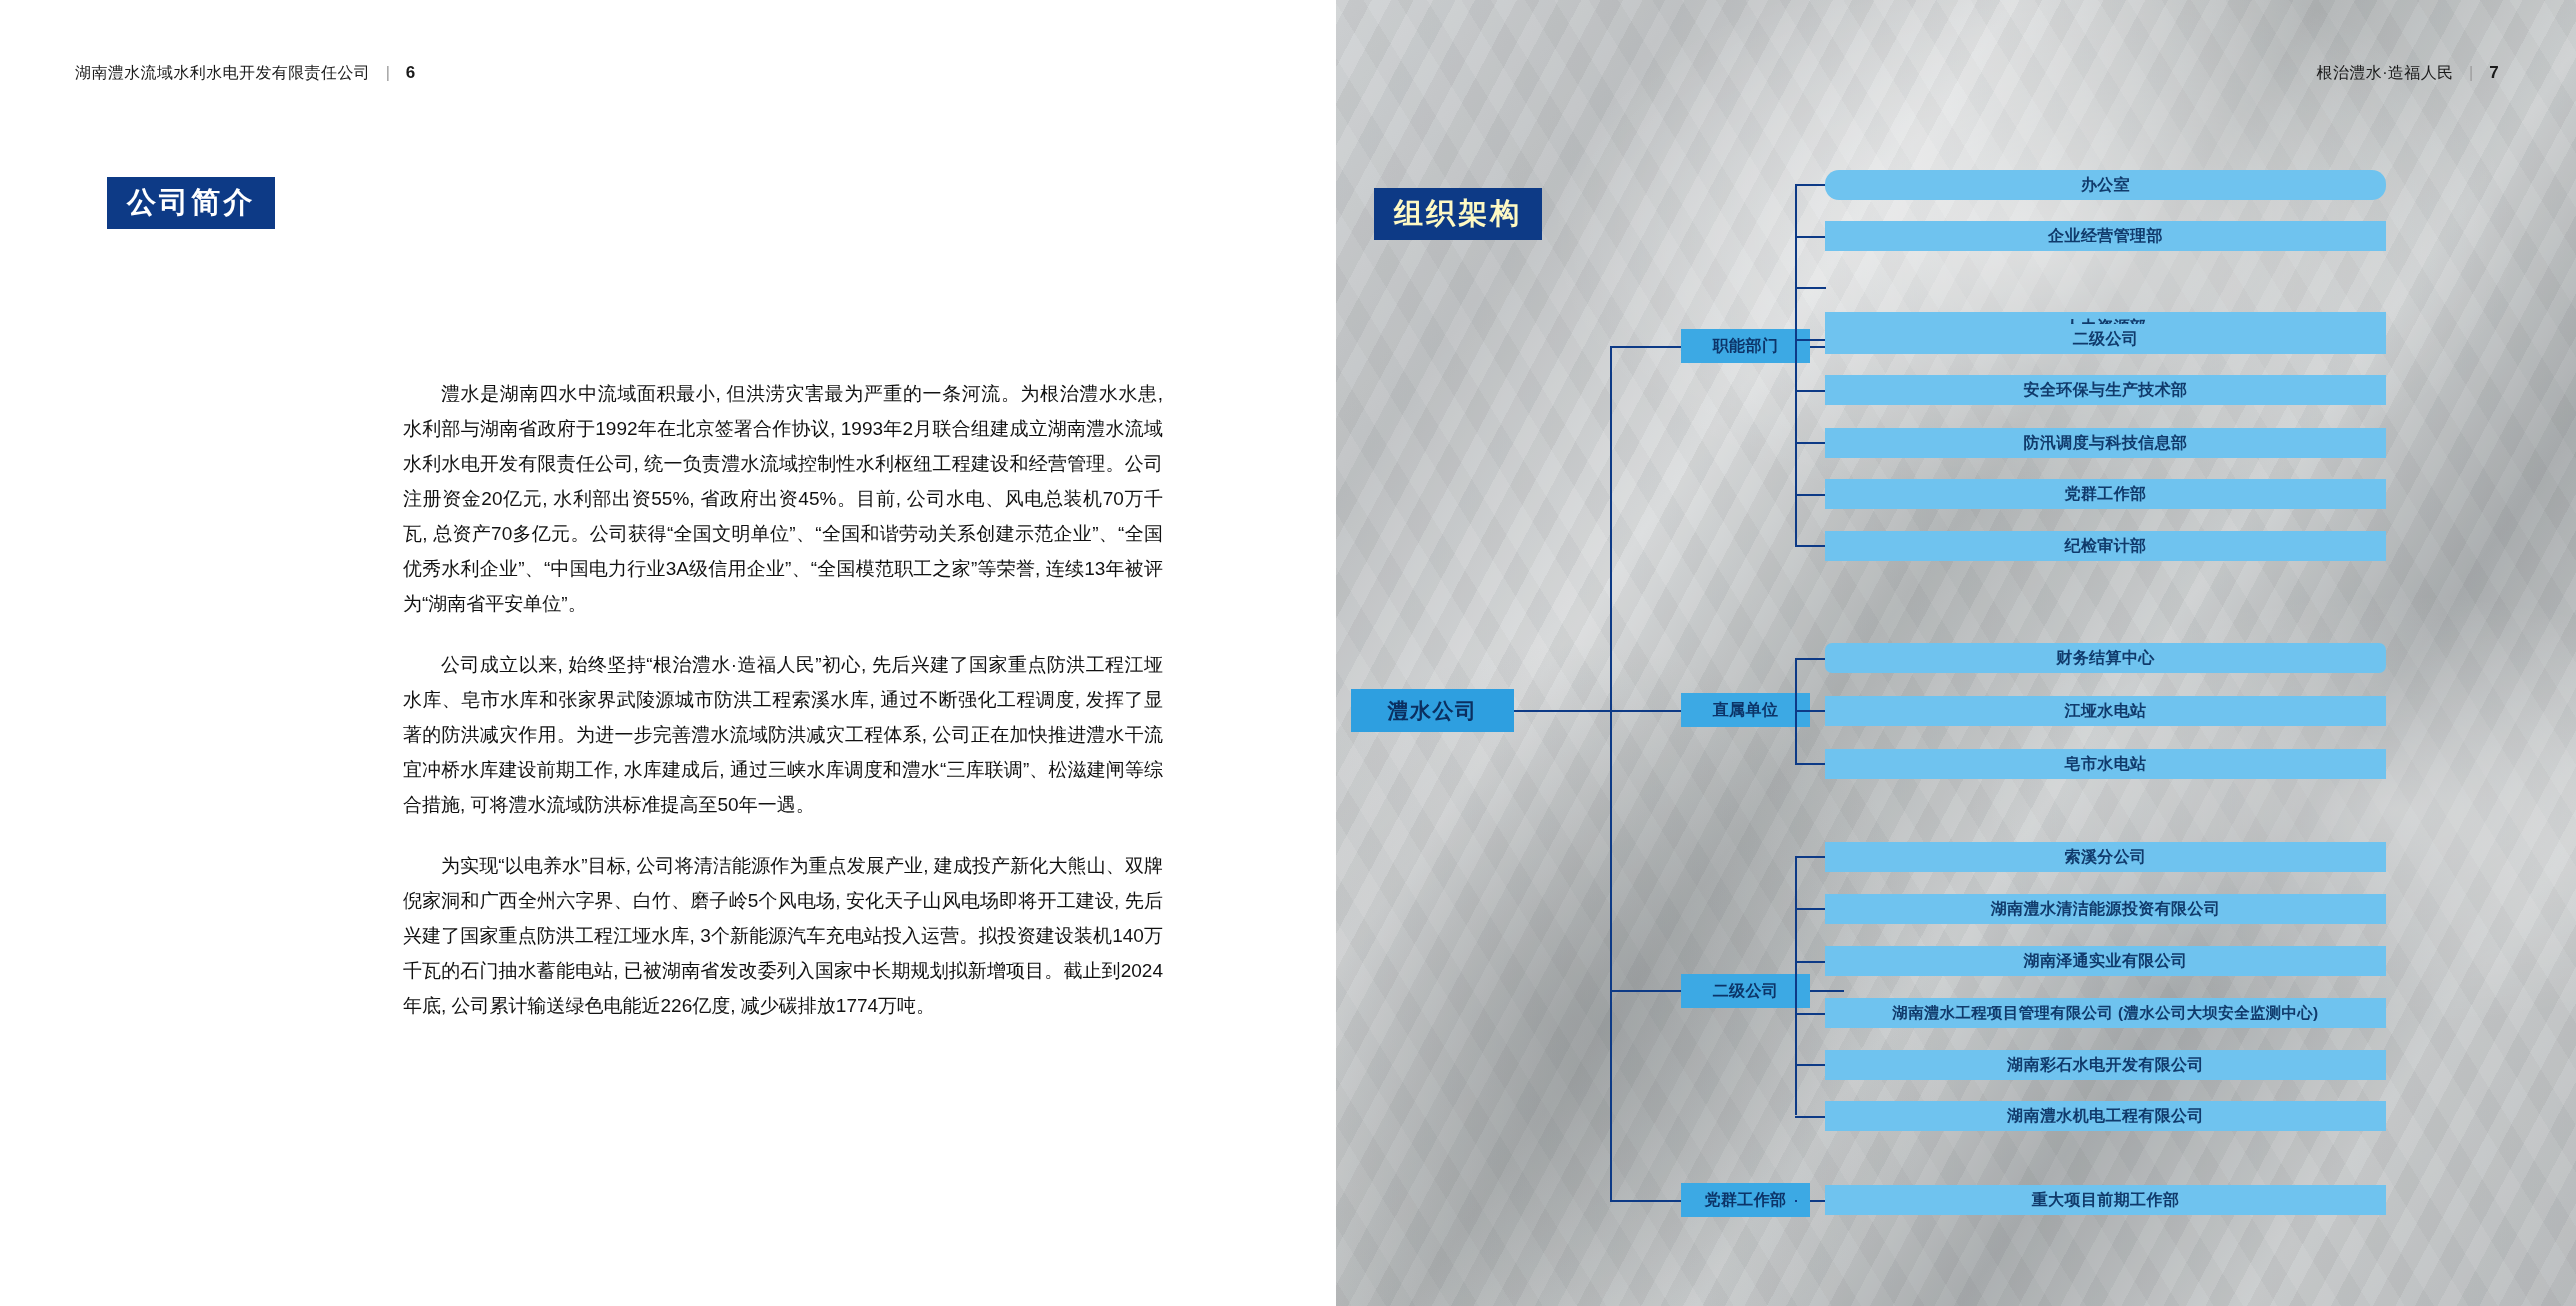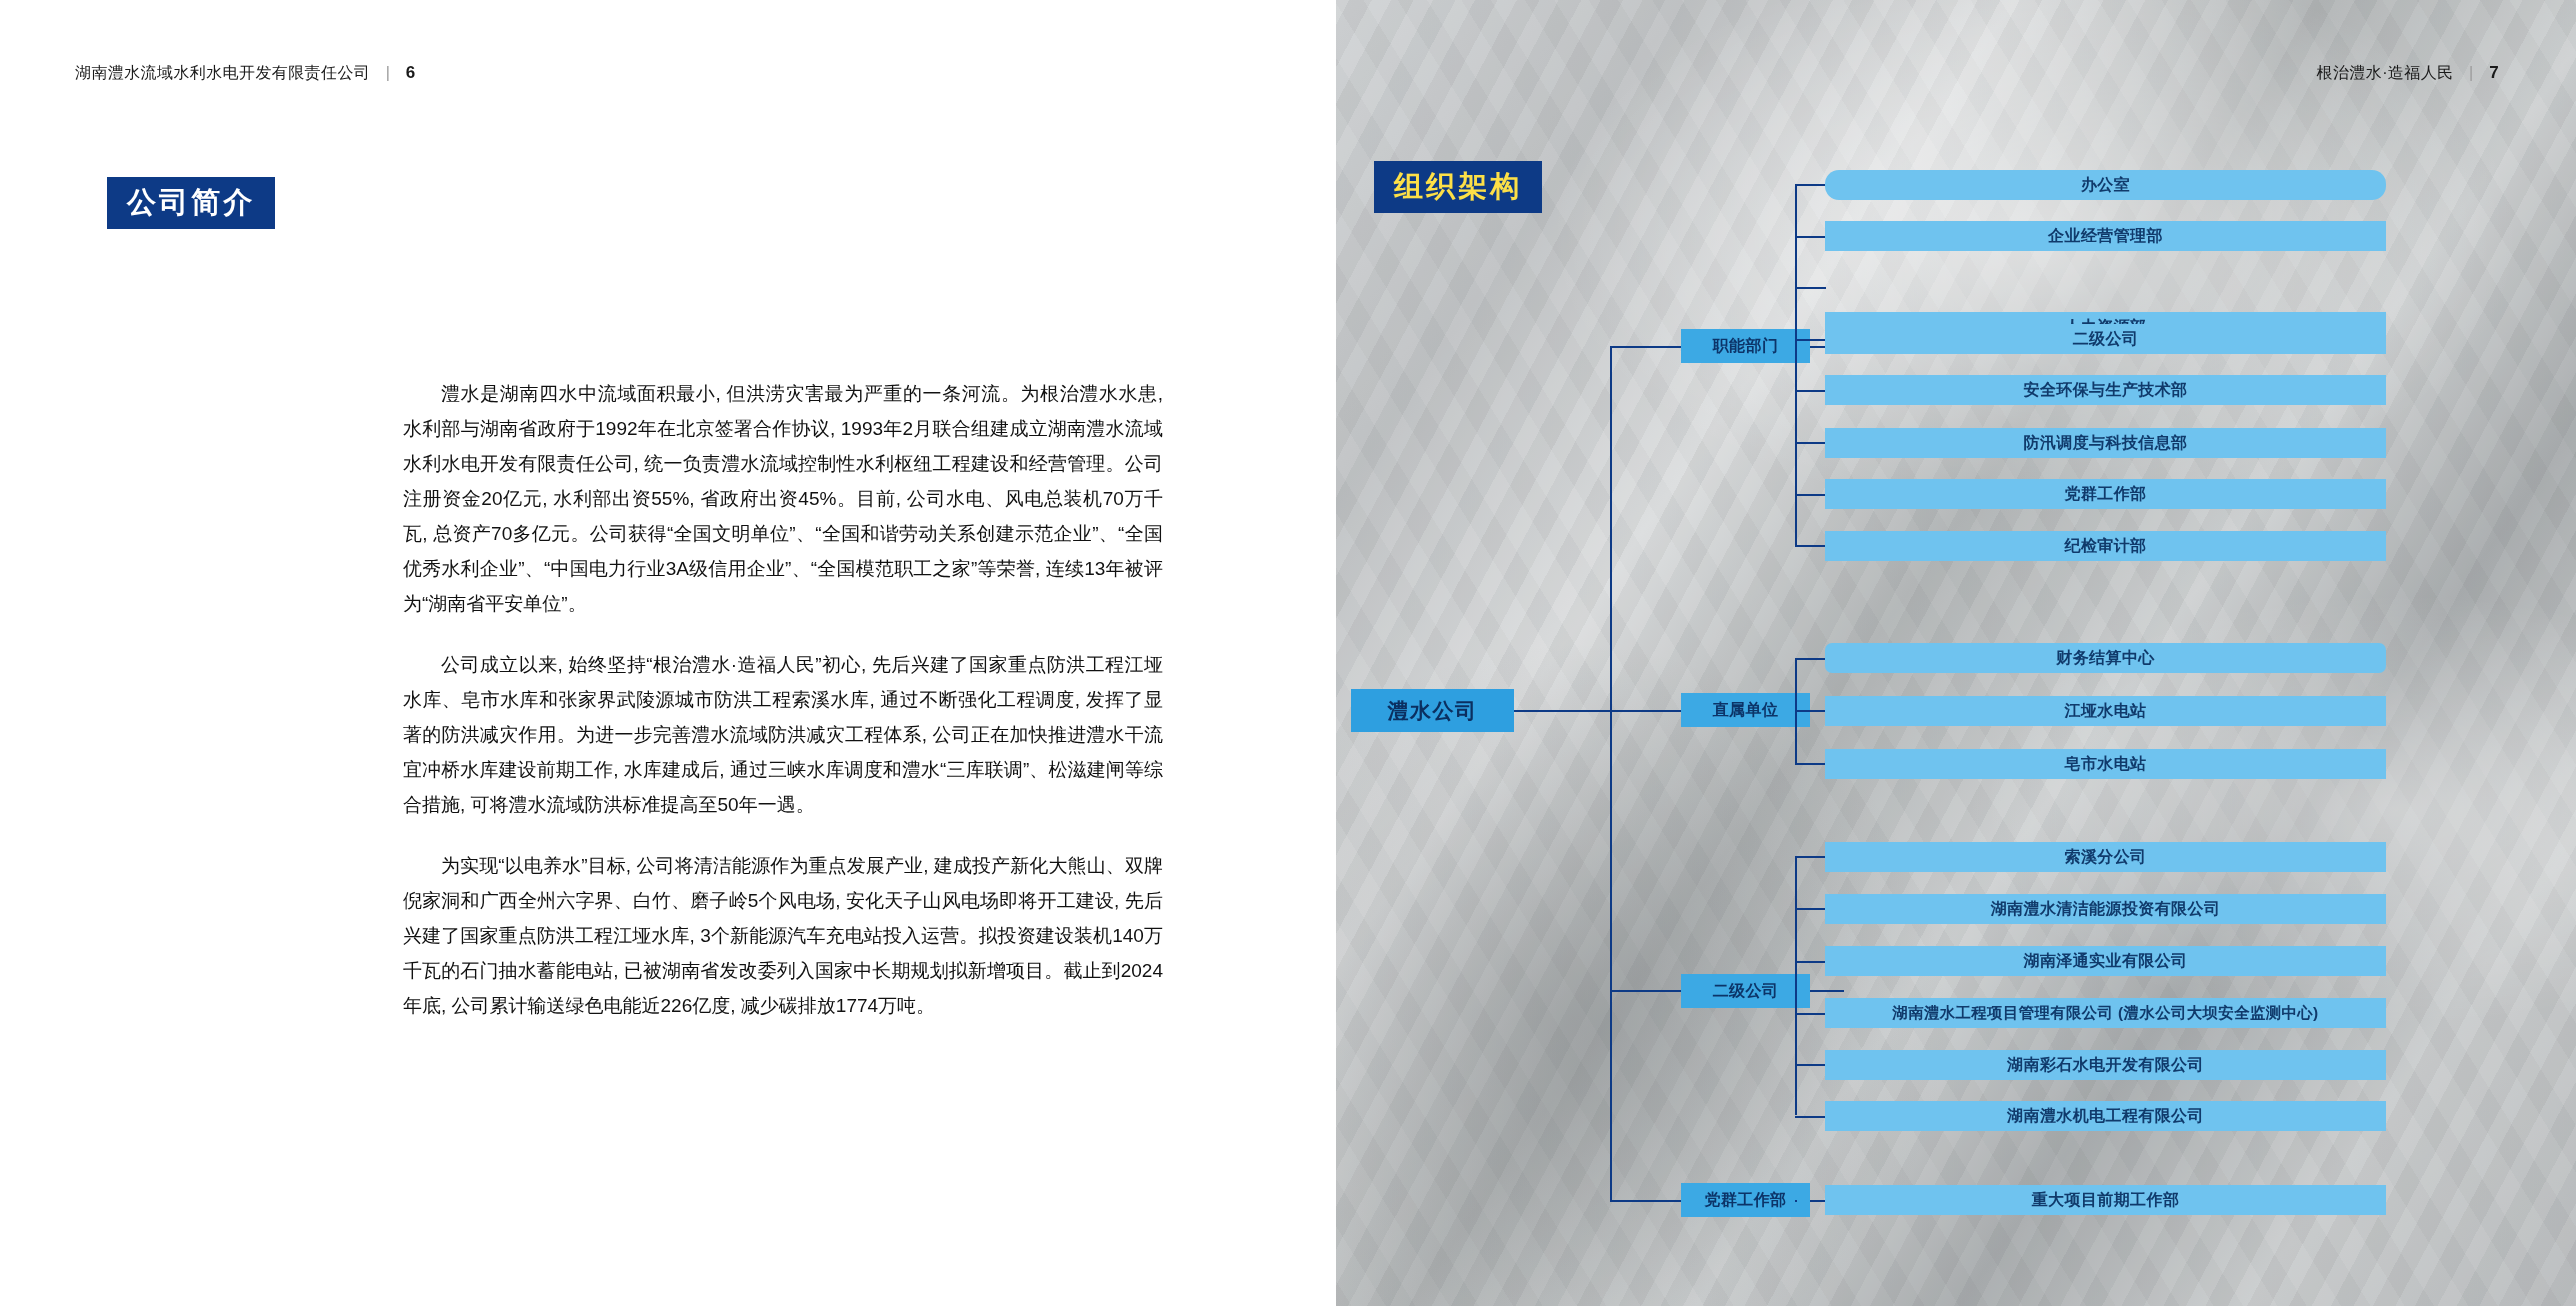--- a/index.html
+++ b/index.html
@@ -118,23 +118,23 @@
     display: inline-block;
     margin: 0 10.7px;
     color: #9a9a9a;
   }
   .header-right .pagenum {
     font-weight: bold;
     font-size: 17px;
   }
   .title-badge-right {
     position: absolute;
-    left: 86px; top: 161px;
+    left: 86px; top: 188px;
     background: #0d3a86;
-    color: #fde047;
+    color: #fef9c3;
     font-size: 29px;
     font-weight: bold;
     letter-spacing: 3.1px;
     padding: 10.7px 20px 12.3px 20px;
     line-height: 1;
     z-index: 6;
   }
 
   
   .org {

